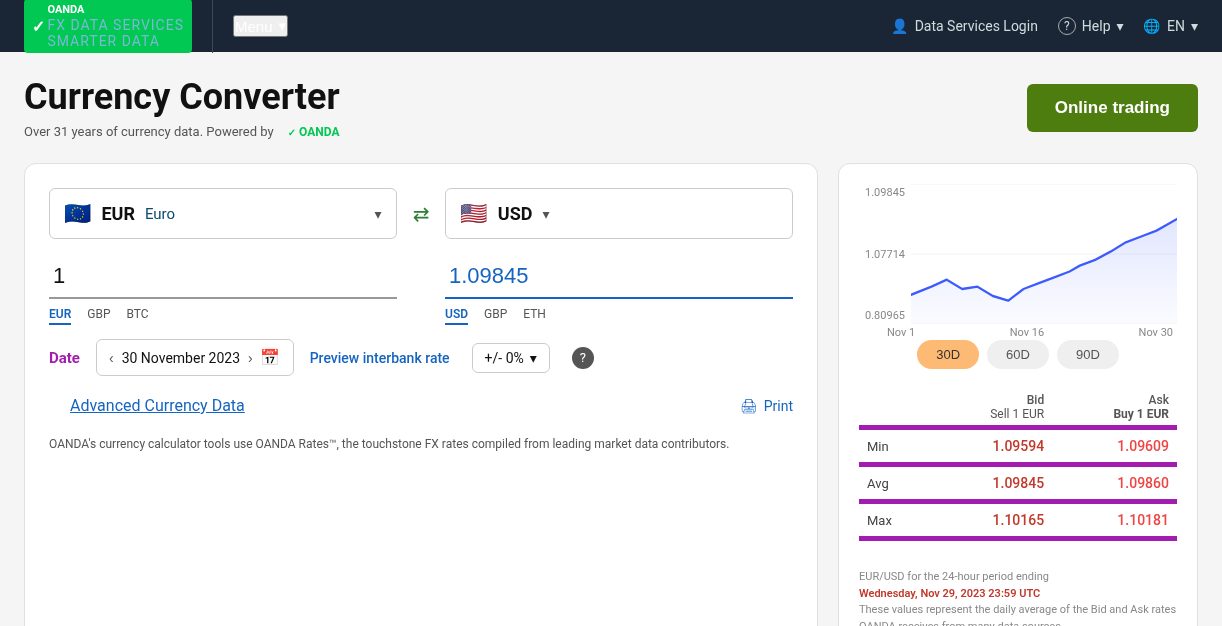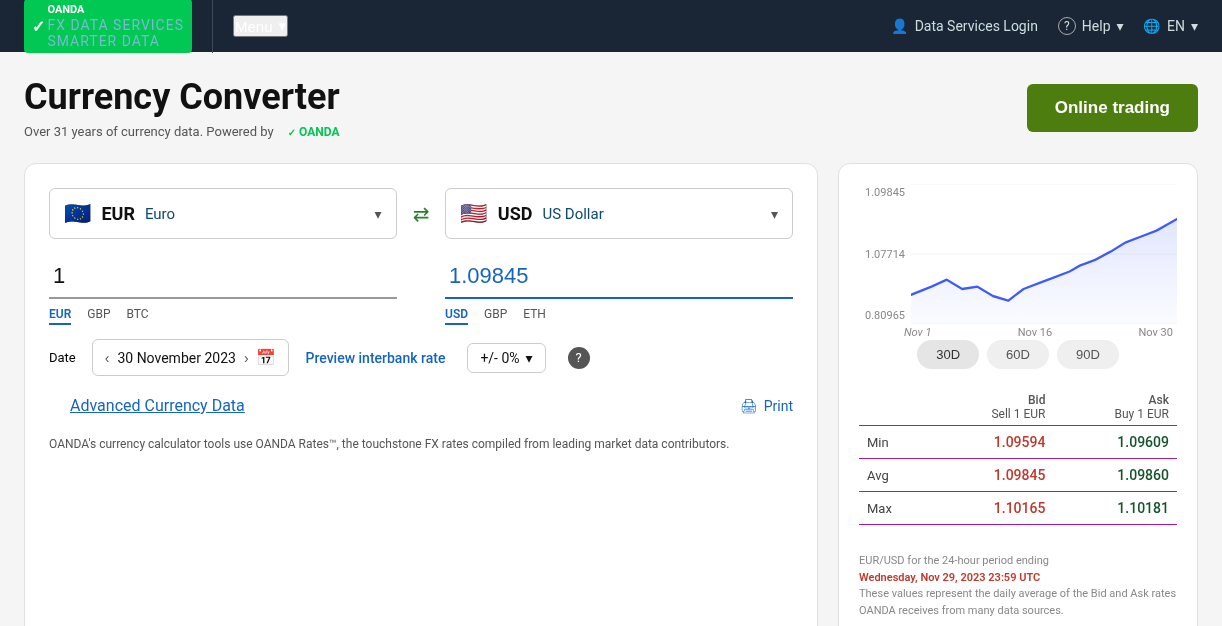--- a/index.html
+++ b/index.html
@@ -66,21 +66,21 @@
     
     .result-box { flex: 1; }
     .result-value {
       width: 100%; border: none; border-bottom: 2px solid #1565c0;
       padding: 8px 4px; font-size: 22px; font-weight: 400; color: #1565c0;
       background: transparent; outline: none;
     }
 
     
     .date-row { display: flex; align-items: center; gap: 16px; margin-bottom: 20px; flex-wrap: wrap; }
-    .date-label { font-size: 13px; color: #000000; font-weight: 400; }
+    .date-label { font-size: 15px; color: #a21caf; font-weight: 700; }
     .date-nav { display: flex; align-items: center; gap: 8px; border: 1px solid #ccc; border-radius: 6px; padding: 8px 12px; }
     .date-nav-btn { background: none; border: none; cursor: pointer; color: #555; font-size: 14px; }
     .date-text { font-size: 14px; color: #111; }
     .cal-icon { color: #555; font-size: 16px; cursor: pointer; }
     .interbank-row { display: flex; align-items: center; gap: 22px; }
     .interbank-label { font-size: 14px; color: #1565c0; font-weight: 500; }
     .interbank-select {
       display: flex; align-items: center; gap: 6px; border: 1px solid #ccc; border-radius: 6px;
       padding: 6px 12px; cursor: pointer; font-size: 14px; color: #111;
     }
@@ -104,34 +104,34 @@
     .chart-area { position: relative; height: 140px; margin-bottom: 16px; }
     .chart-svg { width: 100%; height: 100%; }
     .chart-labels { display: flex; justify-content: space-between; font-size: 11px; color: #888; margin-top: 2px; padding: 0 4px; }
 
     
     .period-tabs { display: flex; gap: 8px; justify-content: center; margin-bottom: 20px; }
     .period-tab {
       padding: 6px 18px; border-radius: 20px; font-size: 13px; font-weight: 500;
       cursor: pointer; border: 1px solid transparent;
     }
-    .period-tab.active { background: #e5e5e5; color: #333; }
+    .period-tab.active { background: #fdba74; color: #333; }
     .period-tab:not(.active) { color: #555; }
 
     
     .rate-table { width: 100%; border-collapse: collapse; }
     .rate-table th { font-size: 12px; color: #555; text-align: right; padding: 4px 8px; font-weight: 500; }
     .rate-table th:first-child { text-align: left; }
     .rate-table td { font-size: 14px; padding: 8px 8px; text-align: right; }
     .rate-table td:first-child { text-align: left; font-size: 13px; color: #444; }
-    .rate-table tr { border-bottom: 1px solid #a21caf; }
+    .rate-table tr { border-bottom: 5px solid #a21caf; }
     .rate-min { color: #c0392b; font-weight: 500; }
     .rate-avg { color: #c0392b; font-weight: 500; }
     .rate-max { color: #c0392b; font-weight: 500; }
-    .rate-ask { color: #14532d; font-weight: 500; }
+    .rate-ask { color: #ef4444; font-weight: 500; }
 
     
     .chart-note { font-size: 11px; color: #888; line-height: 1.5; margin-top: 28px; }
     .note-date { color: #c0392b; font-weight: 600; text-align: right; }
 
     .divider { width: 16px; }
   </style>
 </head>
 <body>
 
@@ -193,21 +193,20 @@
           <span class="currency-code">EUR</span>
           <span class="currency-name">Euro</span>
           <span class="chevron">▾</span>
         </div>
 
         <span class="swap-icon">⇄</span>
 
         <div class="currency-select">
           <span class="flag">🇺🇸</span>
           <span class="currency-code">USD</span>
-          <span class="currency-name">US Dollar</span>
           <span class="chevron">▾</span>
         </div>
       </div>
 
       <div class="amount-row">
         <div class="amount-box">
           <input class="amount-input" type="text" value="1" style="">
           <div class="quick-currencies">
             <span class="quick-cur active">EUR</span>
             <span class="quick-cur">GBP</span>
@@ -279,21 +278,21 @@
                   <stop offset="100%" stop-color="#3d5afe" stop-opacity="0.02"></stop>
                 </linearGradient>
               </defs>
               <path d="M0,95 L20,88 L35,82 L50,90 L65,88 L80,96 L95,100 L110,90 L125,85 L140,80 L155,75 L165,70 L180,65 L195,58 L210,50 L225,45 L240,40 L260,30 L260,120 L0,120 Z" fill="url(#chartGrad)"></path>
 
               <path d="M0,95 L20,88 L35,82 L50,90 L65,88 L80,96 L95,100 L110,90 L125,85 L140,80 L155,75 L165,70 L180,65 L195,58 L210,50 L225,45 L240,40 L260,30" fill="none" stroke="#3d5afe" stroke-width="2" stroke-linejoin="round" stroke-linecap="round"></path>
             </svg>
           </div>
         </div>
         <div class="chart-labels">
-          <span style="margin-left:41px;font-style:italic;">Nov 1</span>
+          <span style="margin-left:24px;">Nov 1</span>
           <span>Nov 16</span>
           <span>Nov 30</span>
         </div>
       </div>
 
       <div class="period-tabs">
         <button class="period-tab active">30D</button>
         <button class="period-tab">60D</button>
         <button class="period-tab">90D</button>
       </div>
@@ -301,21 +300,21 @@
       <table class="rate-table">
         <thead>
           <tr>
             <th></th>
             <th>
               <span>Bid</span><br>
               <span style="font-weight:400;">Sell 1 EUR</span>
             </th>
             <th>
               <span>Ask</span><br>
-              <span style="font-weight:400;margin-top:18px;">Buy 1 EUR</span>
+              <span style="font-weight:700;margin-top:18px;">Buy 1 EUR</span>
             </th>
           </tr>
         </thead>
         <tbody>
           <tr>
             <td>Min</td>
             <td class="rate-min">1.09594</td>
             <td class="rate-ask">1.09609</td>
           </tr>
           <tr>

